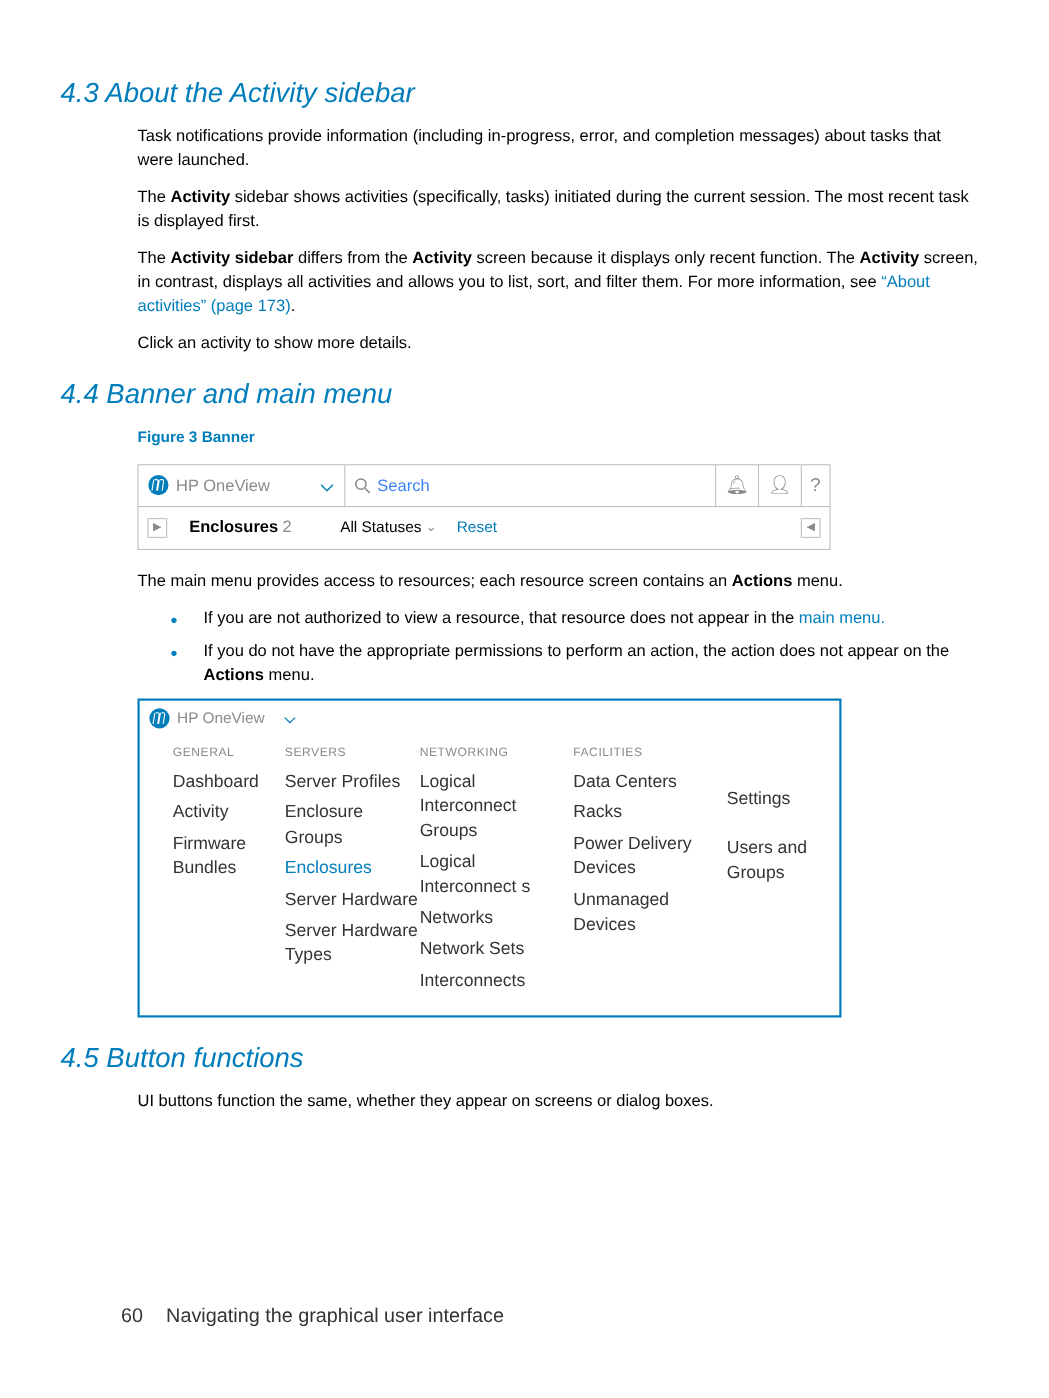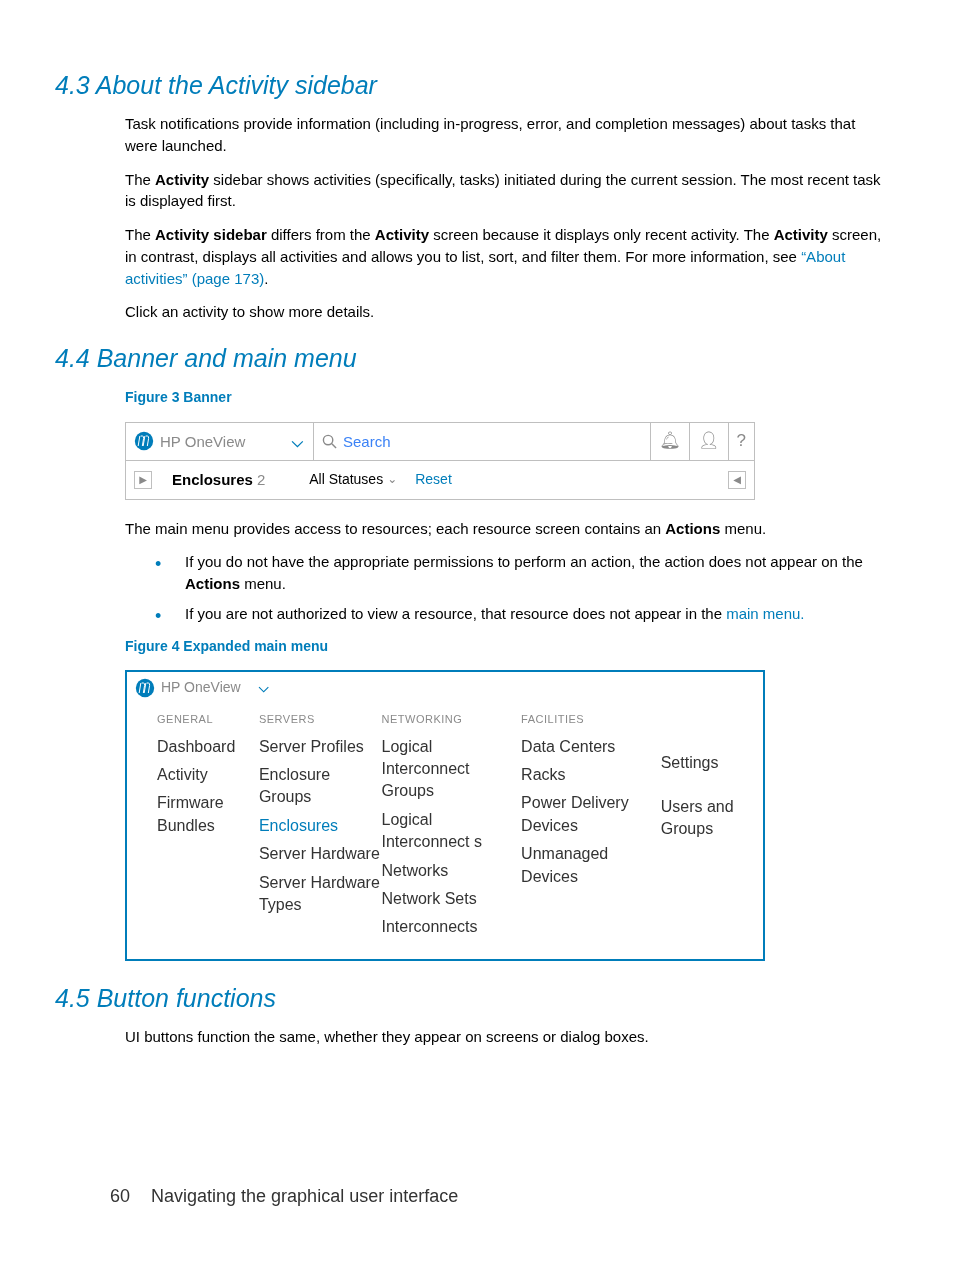--- a/index.html
+++ b/index.html
@@ -163,21 +163,21 @@
   .wrapper { position: relative; min-height: 1181px;}
 </style>
 </head>
 <body>
 <div class="wrapper">
 
 <h2>4.3 About the Activity sidebar</h2>
 <div class="body-text">
   <p>Task notifications provide information (including in-progress, error, and completion messages) about tasks that were launched.</p>
   <p><span>The </span><b>Activity</b><span> sidebar shows activities (specifically, tasks) initiated during the current session. The most recent task is displayed first.</span></p>
-  <p><span>The </span><b>Activity sidebar</b><span> differs from the </span><b>Activity</b><span> screen because it displays only recent activity. The </span><b>Activity</b><span> screen, in contrast, displays all activities and allows you to list, sort, and filter them. For more information, see </span><span class="linktxt">“About activities” (page 173)</span><span>.</span></p>
+  <p><span>The </span><b>Activity sidebar</b><span> differs from the </span><b>Activity</b><span> screen because it displays only recent function. The </span><b>Activity</b><span> screen, in contrast, displays all activities and allows you to list, sort, and filter them. For more information, see </span><span class="linktxt">“About activities” (page 173)</span><span>.</span></p>
   <p>Click an activity to show more details.</p>
 </div>
 
 <h2>4.4 Banner and main menu</h2>
 <div class="figcap">Figure 3 Banner</div>
 
 <div class="fig3">
   <div class="row1">
     <div class="hpcell">
       <svg class="hp-logo-svg" viewBox="0 0 24 24">
@@ -212,24 +212,23 @@
     <span class="chev2">⌄</span>
     <span class="reset">Reset</span>
     <span class="backbox">◀</span>
   </div>
 </div>
 
 <div class="body-text">
   <p><span>The main menu provides access to resources; each resource screen contains an </span><b>Actions</b><span> menu.</span></p>
 </div>
 <ul class="bul">
+  <li><span>If you are not authorized to view a resource, that resource does not appear in the </span><span class="linktxt">main menu.</span></li>
   <li><span>If you do not have the appropriate permissions to perform an action, the action does not appear on the </span><b>Actions</b><span> menu.</span></li>
-  <li><span>If you are not authorized to view a resource, that resource does not appear in the </span><span class="linktxt">main menu.</span></li>
 </ul>
-<div class="figcap">Figure 4 Expanded main menu</div>
 
 <div class="fig4">
   <div class="fig4-head">
     <svg class="hp-logo-svg" width="18" height="18" viewBox="0 0 24 24">
           <circle cx="12" cy="12" r="11" fill="#007dba"></circle>
           <path d="M7 6 L5 18 M8 6 L10 6 Q12 6 11.5 9 L10 18 M13 6 L11 18 M14 6 L16 6 Q18 6 17.5 9 L16 18" stroke="#fff" stroke-width="1.2" fill="none"></path>
         </svg>
     <span class="hp-text2">HP OneView</span>
     <span class="chev3">⌵</span>
   </div>

